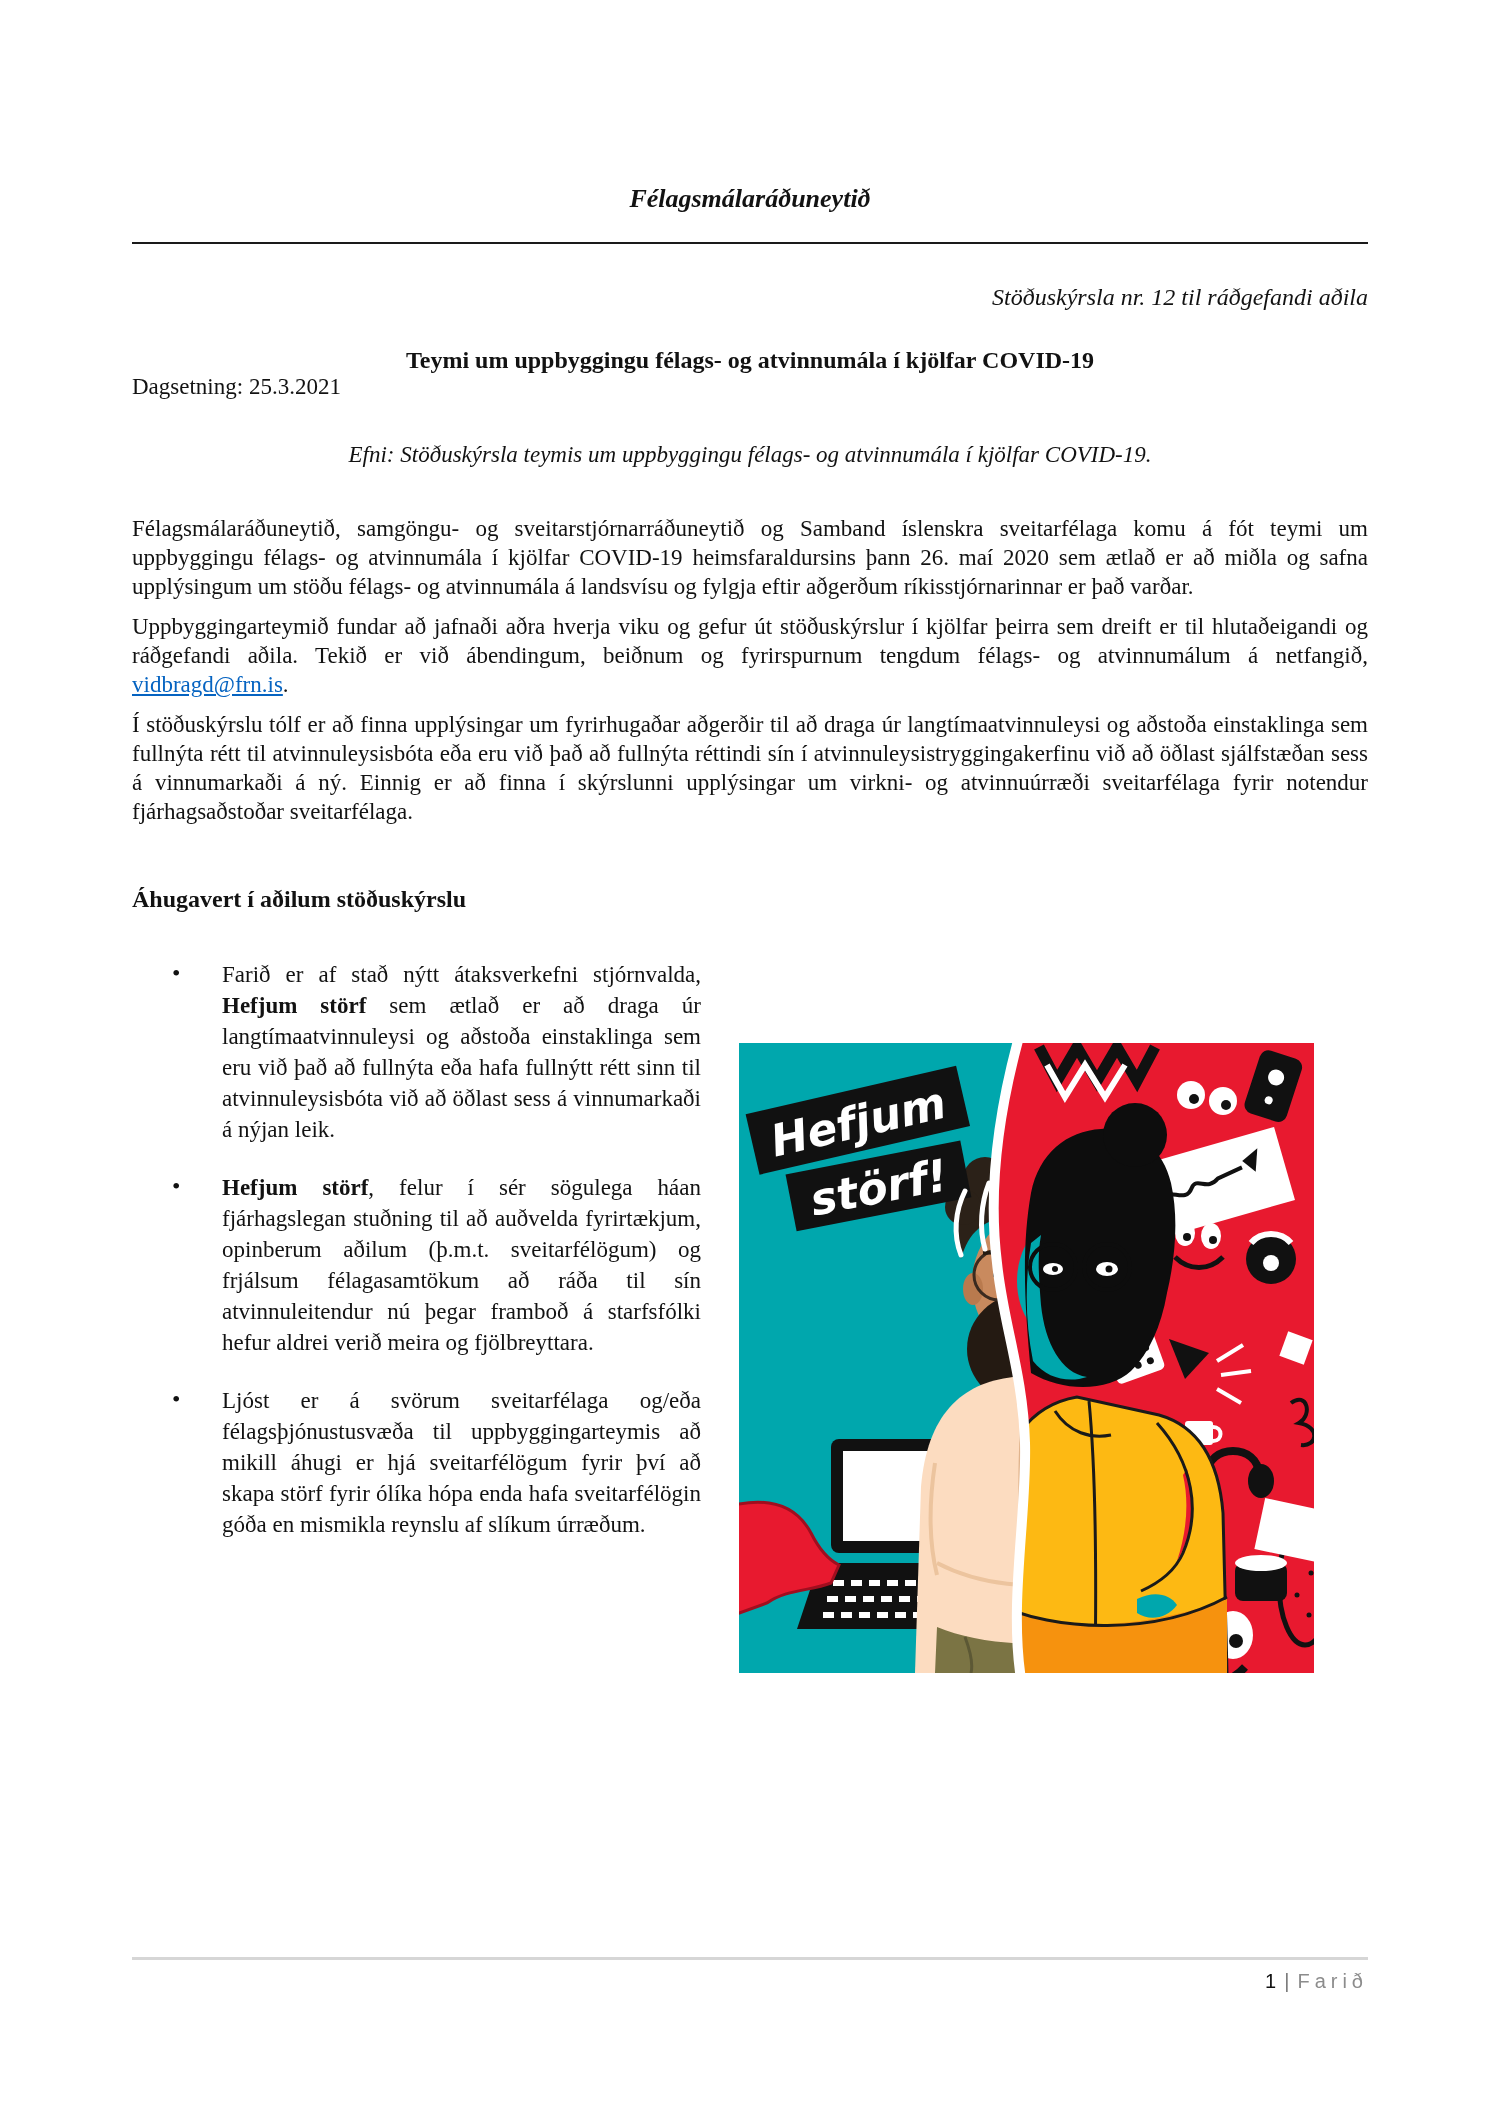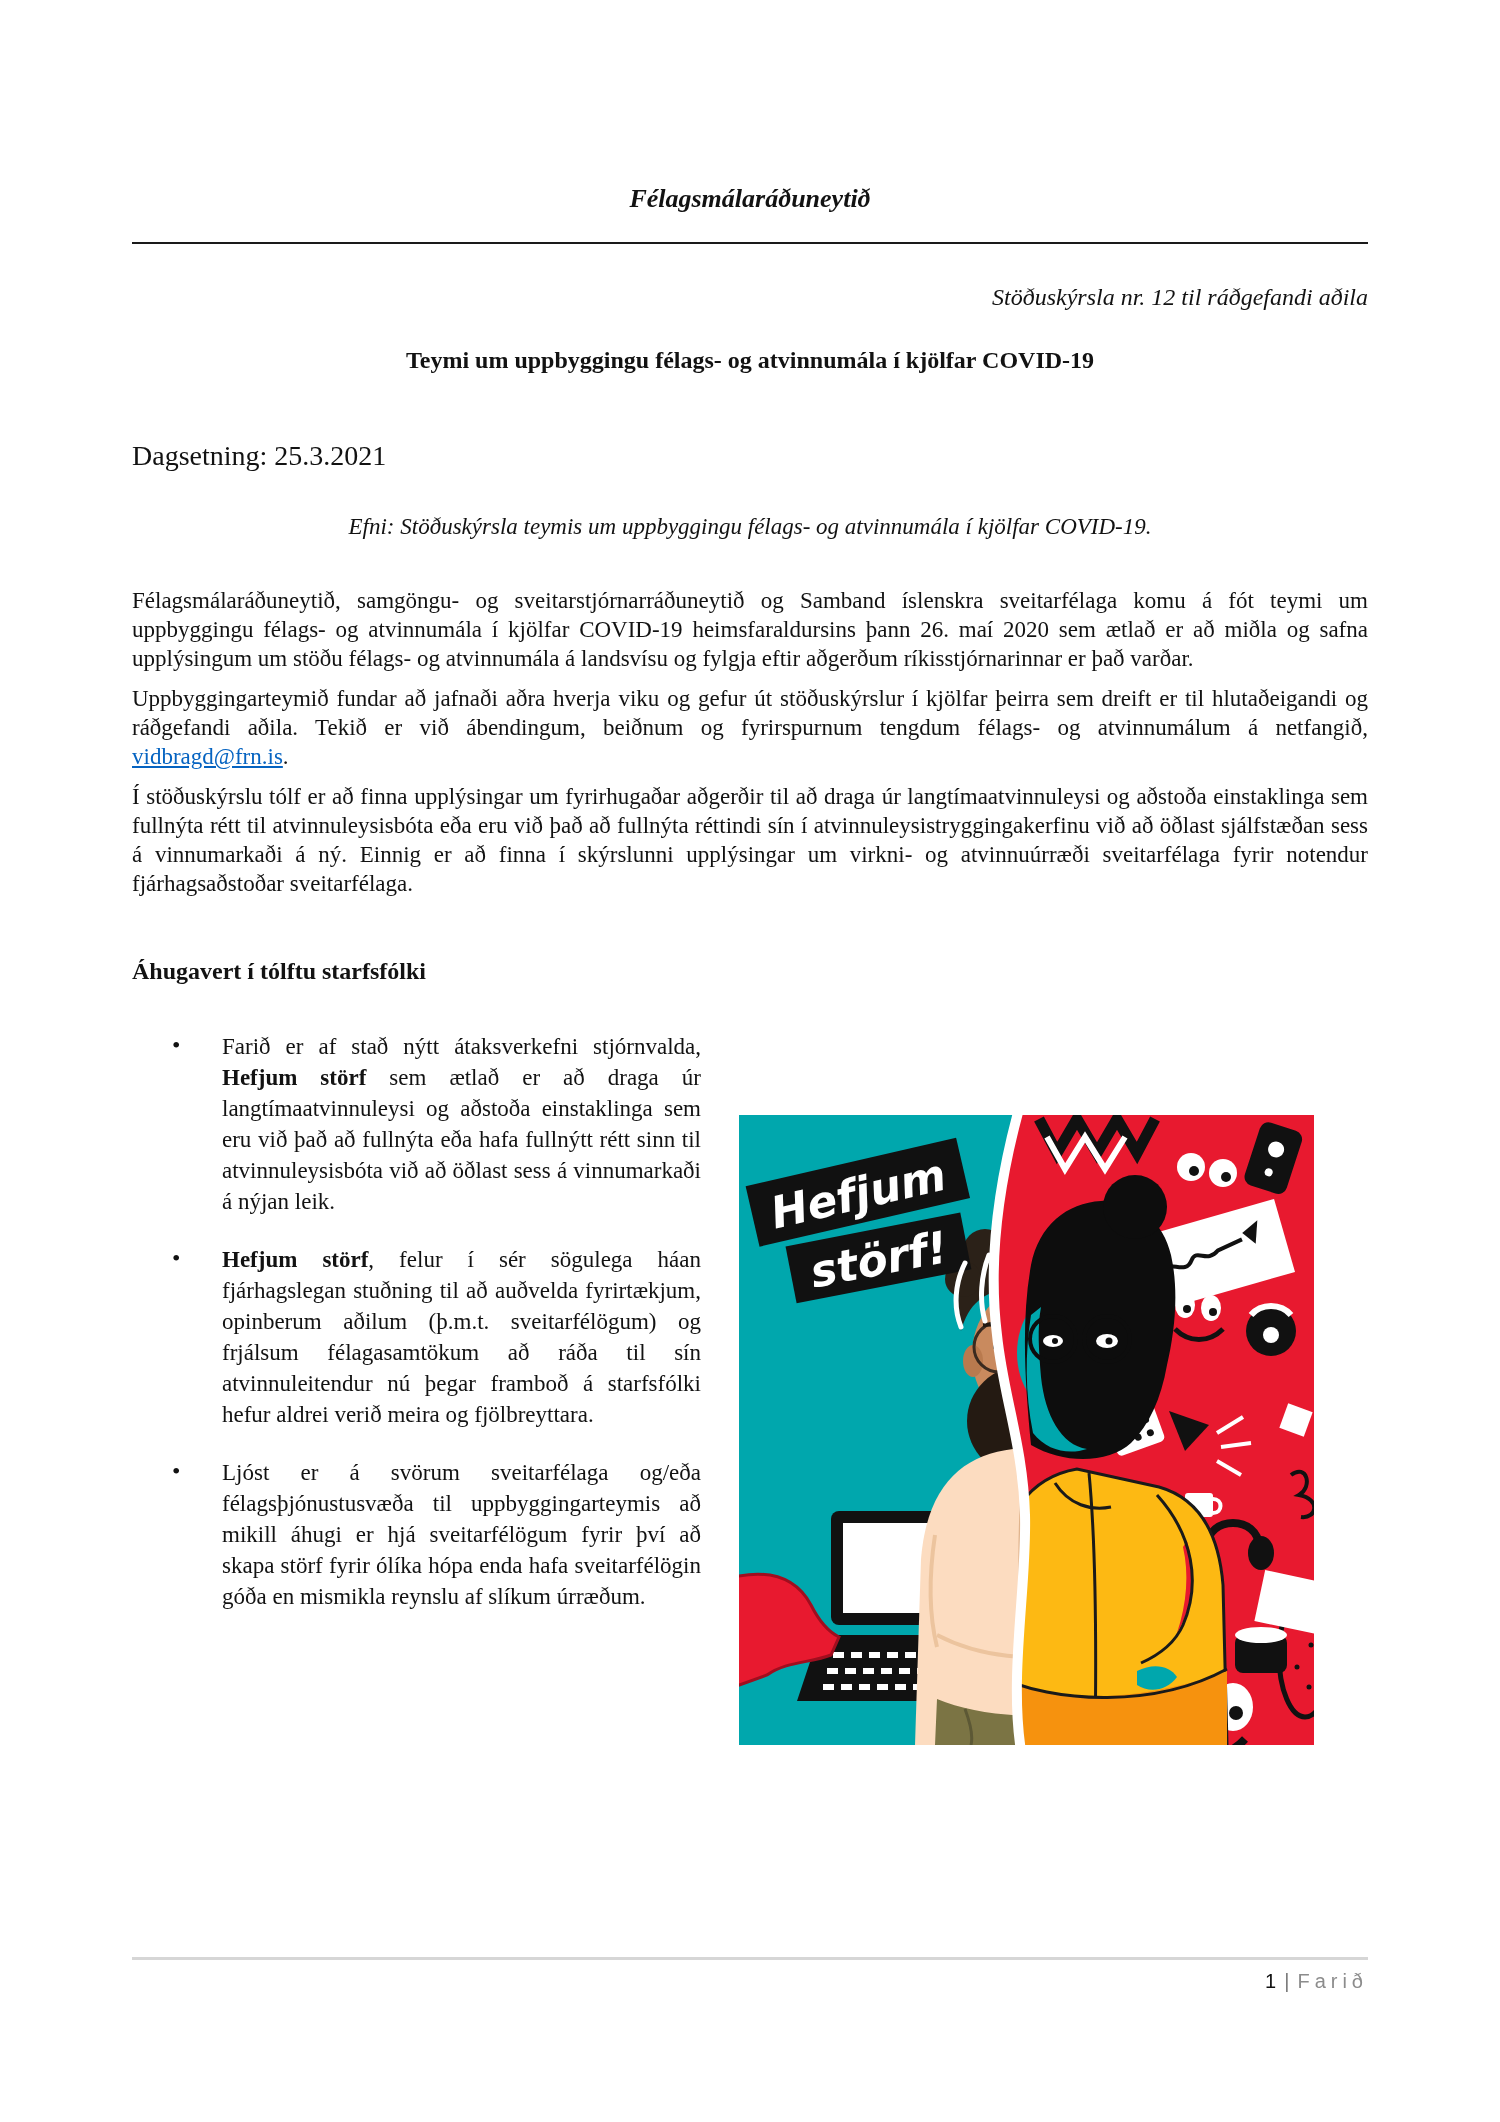--- a/index.html
+++ b/index.html
@@ -5,21 +5,21 @@
   html,body{margin:0;padding:0;background:#ffffff;}
   .page{
     position:relative;width:1500px;height:2122px;margin:0 auto;background:#fff;
     font-family:"Liberation Serif",serif;color:#121212;overflow:hidden;
   }
   .content{position:absolute;left:132px;top:0;width:1236px;}
   .doc-title{margin-top:184px;text-align:center;font-size:26px;font-weight:bold;font-style:italic;}
   .title-rule{margin-top:28px;height:2px;background:#1a1a1a;}
   .report-line{margin-top:40px;text-align:right;font-size:24px;font-style:italic;}
   .team-line{margin-top:36px;text-align:center;font-size:24px;font-weight:bold;font-family:Liberation Serif, serif;}
-  .date-line{margin-top:66px;font-size:28px;}
+  .date-line{font-size:23px;}
   .subject-line{margin-top:42px;font-size:23px;font-style:italic;text-align:center;}
   .para{margin-top:11px;font-size:23px;line-height:29px;text-align:justify;}
   .para.first{margin-top:46px;}
   .email-link{color:var(--link-color,#0563c1);text-decoration:underline;cursor:pointer;}
   .section-heading{margin-top:60px;font-size:24px;font-weight:bold;}
   .bullets{margin-top:46px;}
   .illustration{
     float:right;width:575px;height:630px;margin-top:84px;margin-left:38px;margin-right:54px;
   }
   ul.bullet-list{list-style:none;margin:12px;padding:0;font-size:23px;line-height:31px;text-align:justify;}
@@ -46,21 +46,21 @@
 
     <div class="date-line">Dagsetning: 25.3.2021</div>
     <div class="subject-line">Efni: Stöðuskýrsla teymis um uppbyggingu félags- og atvinnumála í kjölfar COVID-19.</div>
 
     <div class="para first">Félagsmálaráðuneytið, samgöngu- og sveitarstjórnarráðuneytið og Samband íslenskra sveitarfélaga komu á fót teymi um uppbyggingu félags- og atvinnumála í kjölfar COVID-19 heimsfaraldursins þann 26. maí 2020 sem ætlað er að miðla og safna upplýsingum um stöðu félags- og atvinnumála á landsvísu og fylgja eftir aðgerðum ríkisstjórnarinnar er það varðar.</div>
 
     <div class="para"><span>Uppbyggingarteymið fundar að jafnaði aðra hverja viku og gefur út stöðuskýrslur í kjölfar þeirra sem dreift er til hlutaðeigandi og ráðgefandi aðila. Tekið er við ábendingum, beiðnum og fyrirspurnum tengdum félags- og atvinnumálum á netfangið, </span><a class="email-link">vidbragd@frn.is</a><span>.</span></div>
 
     <div class="para">Í stöðuskýrslu tólf er að finna upplýsingar um fyrirhugaðar aðgerðir til að draga úr langtímaatvinnuleysi og aðstoða einstaklinga sem fullnýta rétt til atvinnuleysisbóta eða eru við það að fullnýta réttindi sín í atvinnuleysistryggingakerfinu við að öðlast sjálfstæðan sess á vinnumarkaði á ný. Einnig er að finna í skýrslunni upplýsingar um virkni- og atvinnuúrræði sveitarfélaga fyrir notendur fjárhagsaðstoðar sveitarfélaga.</div>
 
-    <div class="section-heading">Áhugavert í tólftu starfsfólki</div>
+    <div class="section-heading">Áhugavert í aðilum stöðuskýrslu</div>
 
     <div class="bullets">
 
       <div class="illustration">
         <svg width="575" height="630" viewBox="0 0 575 630" xmlns="http://www.w3.org/2000/svg">
           <defs>
             <clipPath id="clipLeft">
               <path d="M280,-6 C262,60 248,140 258,220 C264,280 284,330 286,400 C288,470 270,560 282,636 L-6,636 L-6,-6 Z"></path>
             </clipPath>
             <clipPath id="clipRight">

